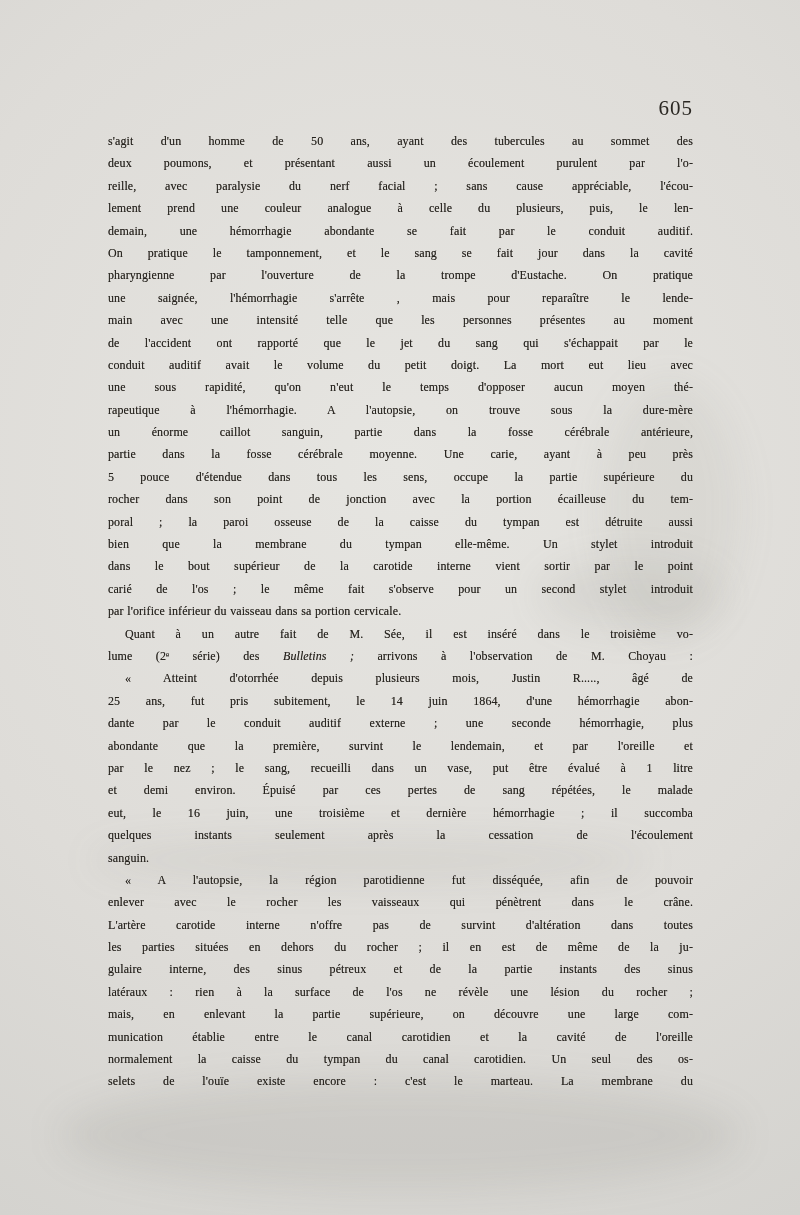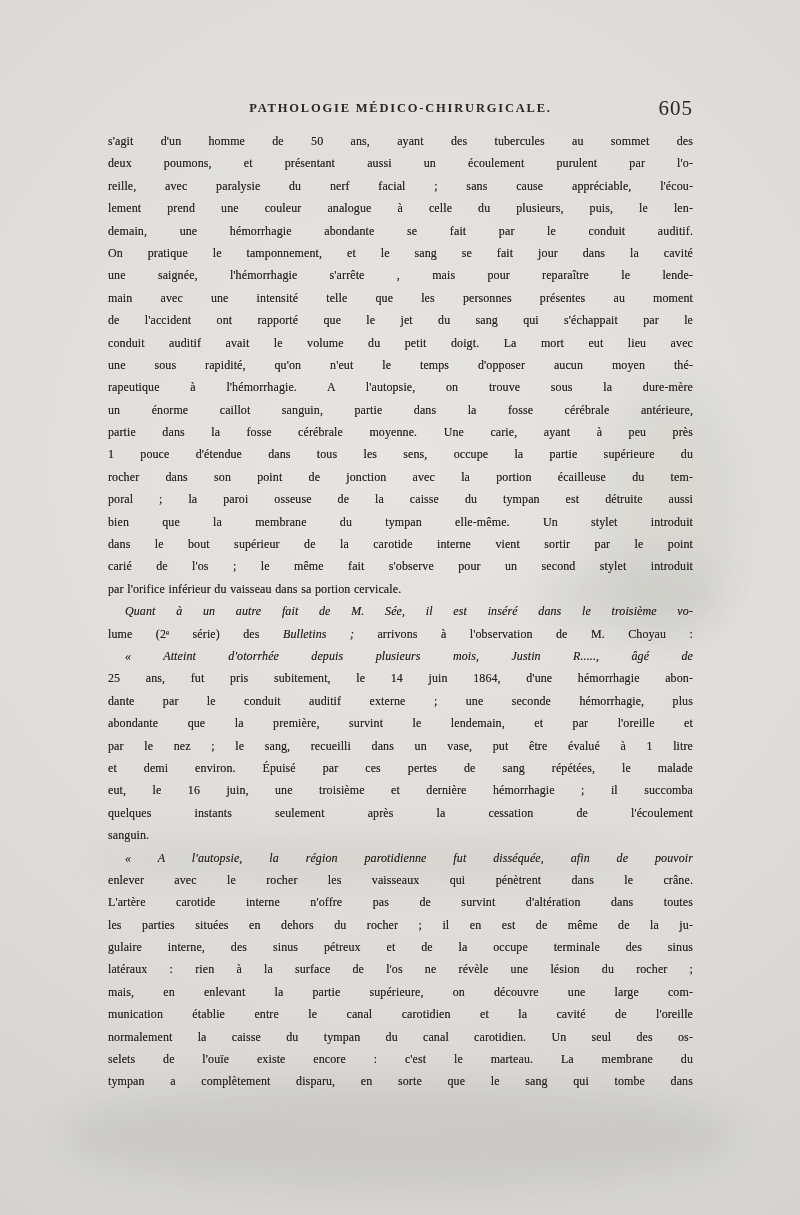--- a/index.html
+++ b/index.html
@@ -63,55 +63,55 @@
   }
   .paragraph { margin: 0; }
   .line {
     text-align: justify;
     text-align-last: justify;
     white-space: normal;
     height: 22.4px;
     overflow: visible;
   }
   .line.unjust { text-align-last: left; }
-  .line.indent { padding-left: 17px; font-style: italic; }
+  .line.indent { padding-left: 17px; }
   .line i { font-style: italic; }
 </style>
 </head>
 <body>
 
 <div class="scan-page">
   <div class="smudge s1"></div>
   <div class="smudge s2"></div>
   <div class="smudge s3"></div>
   <div class="smudge s4"></div>
 
   <div class="content">
     <div class="page-header">
-      <div class="running-title">PATHOLOGIE MÉDICO-CHIRURGICALE.</div>
       <div class="page-number">605</div>
     </div>
 
     <div class="page-text">
         <div class="paragraph">
           <div class="line">s'agit d'un homme de 50 ans, ayant des tubercules au sommet des</div>
           <div class="line">deux poumons, et présentant aussi un écoulement purulent par l'o-</div>
           <div class="line">reille, avec paralysie du nerf facial ; sans cause appréciable, l'écou-</div>
           <div class="line">lement prend une couleur analogue à celle du plusieurs, puis, le len-</div>
           <div class="line">demain, une hémorrhagie abondante se fait par le conduit auditif.</div>
           <div class="line">On pratique le tamponnement, et le sang se fait jour dans la cavité</div>
+          <div class="line">pharyngienne par l'ouverture de la trompe d'Eustache. On pratique</div>
           <div class="line">une saignée, l'hémorrhagie s'arrête , mais pour reparaître le lende-</div>
           <div class="line">main avec une intensité telle que les personnes présentes au moment</div>
           <div class="line">de l'accident ont rapporté que le jet du sang qui s'échappait par le</div>
           <div class="line">conduit auditif avait le volume du petit doigt. La mort eut lieu avec</div>
           <div class="line">une sous rapidité, qu'on n'eut le temps d'opposer aucun moyen thé-</div>
           <div class="line">rapeutique à l'hémorrhagie. A l'autopsie, on trouve sous la dure-mère</div>
           <div class="line">un énorme caillot sanguin, partie dans la fosse cérébrale antérieure,</div>
           <div class="line">partie dans la fosse cérébrale moyenne. Une carie, ayant à peu près</div>
-          <div class="line">1 pouce d'étendue dans tous les sens, occupe la partie supérieure du</div>
+          <div class="line">5 pouce d'étendue dans tous les sens, occupe la partie supérieure du</div>
           <div class="line">rocher dans son point de jonction avec la portion écailleuse du tem-</div>
           <div class="line">poral ; la paroi osseuse de la caisse du tympan est détruite aussi</div>
           <div class="line">bien que la membrane du tympan elle-même. Un stylet introduit</div>
           <div class="line">dans le bout supérieur de la carotide interne vient sortir par le point</div>
           <div class="line">carié de l'os ; le même fait s'observe pour un second stylet introduit</div>
           <div class="line unjust">par l'orifice inférieur du vaisseau dans sa portion cervicale.</div>
         </div>
         <div class="paragraph">
           <div class="line indent">Quant à un autre fait de M. Sée, il est inséré dans le troisième vo-</div>
           <div class="line">lume (2ᵉ série) des <i>Bulletins ;</i> arrivons à l'observation de M. Choyau :</div>
@@ -125,23 +125,22 @@
           <div class="line">et demi environ. Épuisé par ces pertes de sang répétées, le malade</div>
           <div class="line">eut, le 16 juin, une troisième et dernière hémorrhagie ; il succomba</div>
           <div class="line">quelques instants seulement après la cessation de l'écoulement</div>
           <div class="line unjust">sanguin.</div>
         </div>
         <div class="paragraph">
           <div class="line indent">« A l'autopsie, la région parotidienne fut disséquée, afin de pouvoir</div>
           <div class="line">enlever avec le rocher les vaisseaux qui pénètrent dans le crâne.</div>
           <div class="line">L'artère carotide interne n'offre pas de survint d'altération dans toutes</div>
           <div class="line">les parties situées en dehors du rocher ; il en est de même de la ju-</div>
-          <div class="line">gulaire interne, des sinus pétreux et de la occupe terminale des sinus</div>
+          <div class="line">gulaire interne, des sinus pétreux et de la partie instants des sinus</div>
           <div class="line">latéraux : rien à la surface de l'os ne révèle une lésion du rocher ;</div>
           <div class="line">mais, en enlevant la partie supérieure, on découvre une large com-</div>
           <div class="line">munication établie entre le canal carotidien et la cavité de l'oreille</div>
           <div class="line">normalement la caisse du tympan du canal carotidien. Un seul des os-</div>
           <div class="line">selets de l'ouïe existe encore : c'est le marteau. La membrane du</div>
-          <div class="line">tympan a complètement disparu, en sorte que le sang qui tombe dans</div>
         </div>
       </div>
   </div>
 </div>
 
 </body></html>

